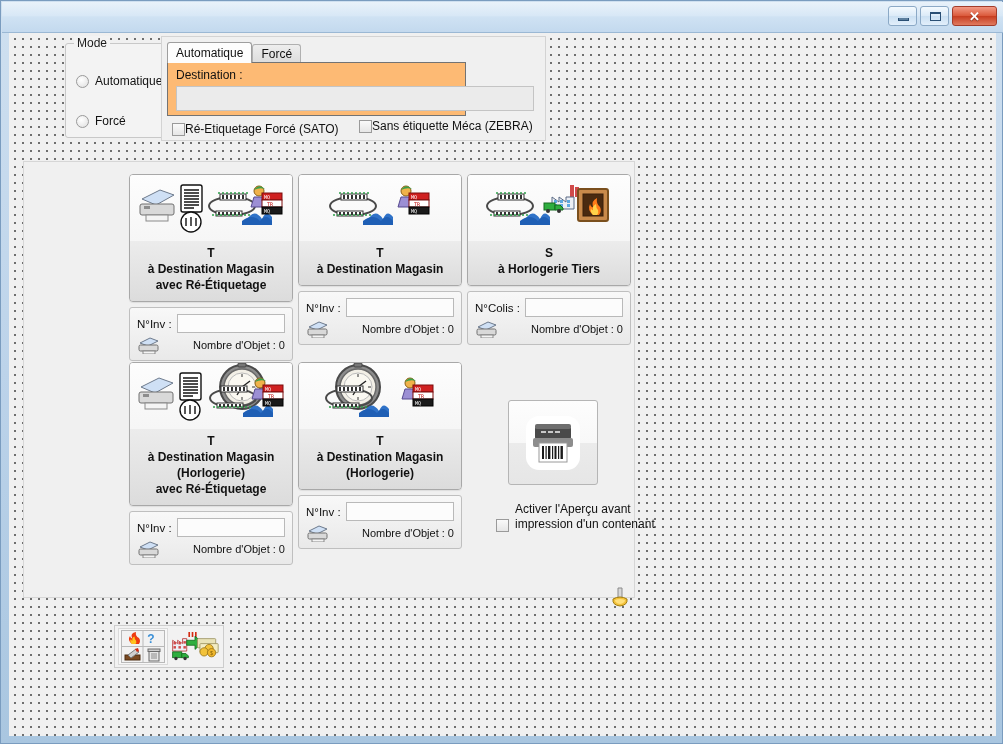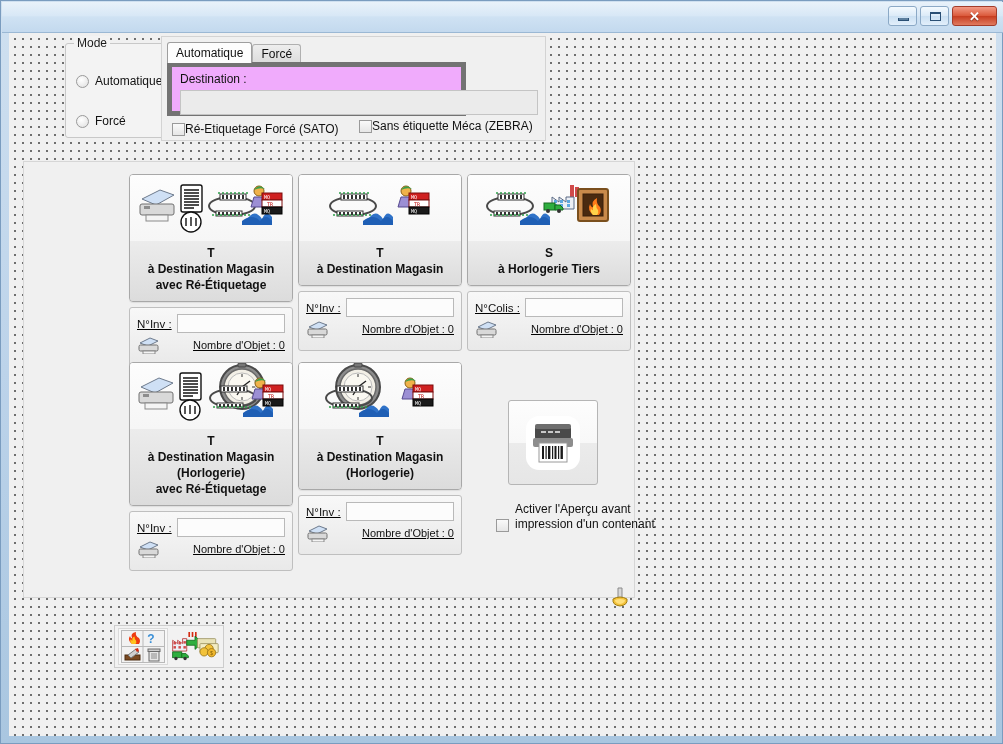--- a/index.html
+++ b/index.html
@@ -179,22 +179,22 @@
     height: 21px;
     background: #fdfdfd;
     border-color: #9e9e9e;
     z-index: 2;
     font-size: 12px;
   }
   .tabbody {
     position: absolute;
     left: 5px; top: 25px;
     width: 299px; height: 54px;
-    background: #f0abfc;
-    border: 5px solid #737373;
+    background: #fdba74;
+    border: 1px solid #737373;
   }
   .dest-label {
     position: absolute;
     left: 8px; top: 5px;
     font-size: 12px; color: #111;
   }
   .dest-input {
     position: absolute;
     left: 8px; top: 23px;
     width: 358px; height: 25px;
@@ -257,22 +257,21 @@
     line-height: 16px;
     background: linear-gradient(to bottom, #ececec, #dcdcdc);
   }
 
   .sub-panel {
     width: 164px;
     margin-top: 5px;
     border: 1px solid #bfbfbf;
     border-radius: 3px;
     background: linear-gradient(to bottom, #f8f8f8, #e9e9e9);
-    padding: 6px 7px 12px 7px;
-    text-decoration: underline;
+    padding: 6px 7px 6px 7px;
   }
   .sub-row1 {
     display: flex; align-items: center; gap: 5px;
     height: 19px;
   }
   .sub-label { font-size: 11.5px; color: #111; white-space: nowrap; }
   .sub-input {
     flex: 1;
     height: 19px;
     background: #fcfcfc;

